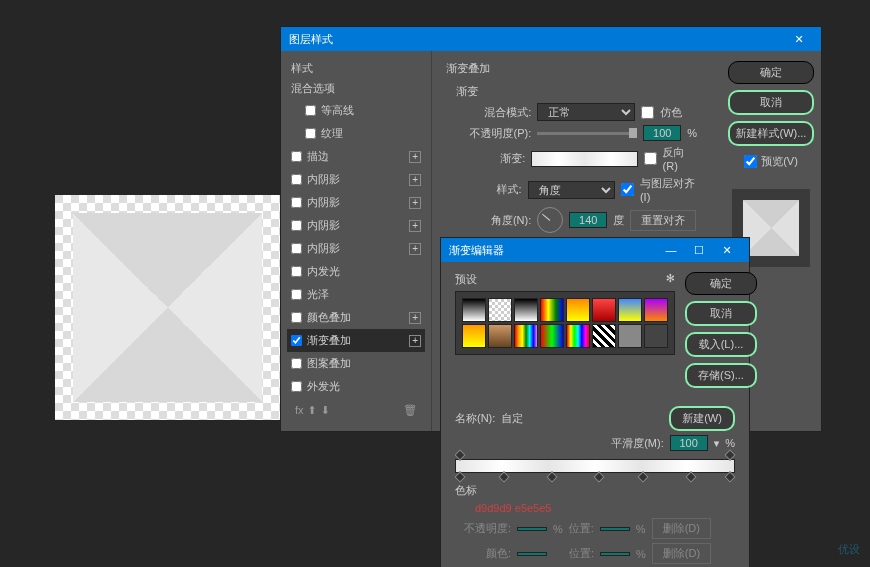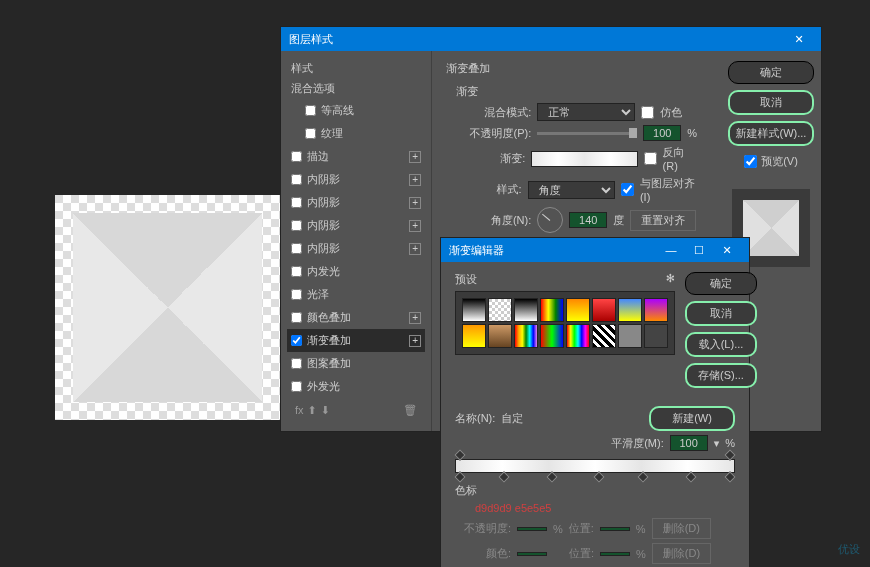--- a/index.html
+++ b/index.html
@@ -17,21 +17,21 @@
 .style-row { display: flex; align-items: center; padding: 4px 4px; gap: 5px; position: relative; }
 .style-row input[type=checkbox] { width: 11px; height: 11px; }
 .style-row.active { background: #2b2b2b; }
 .plus { position: absolute; right: 4px; width: 12px; height: 12px; border: 1px solid #888; text-align: center; line-height: 10px; font-size: 10px; }
 .fx-bar { padding: 6px 8px; display: flex; gap: 4px; color: #999; font-size: 11px; }
 .main-col { flex: 1; padding: 10px 14px; }
 .section-title { font-size: 11px; margin-bottom: 4px; }
 .form-row { display: flex; align-items: center; gap: 6px; margin: 4px 0; font-size: 11px; }
 .form-row label { text-align: right; width: 75px; }
 .sel { background: #3a3a3a; border: 1px solid #222; color: #ccc; padding: 1px 6px; font-size: 11px; }
-.num { background: #14532d; border: 1px solid #222; color: #ccc; width: 38px; padding: 1px 3px; font-size: 11px; text-align: center; }
+.num { background: #0f766e; border: 1px solid #222; color: #ccc; width: 38px; padding: 1px 3px; font-size: 11px; text-align: center; }
 .grad-preview { width: 115px; height: 16px; background: linear-gradient(90deg, #e8e8e8, #fff, #e8e8e8, #fff, #e8e8e8); border: 1px solid #222; }
 .slider { width: 100px; height: 3px; background: #777; position: relative; }
 .slider::after { content: ''; position: absolute; right: 0; top: -4px; width: 8px; height: 10px; background: #aaa; }
 .angle-dial { width: 26px; height: 26px; border: 1px solid #888; border-radius: 50%; position: relative; }
 .angle-dial::after { content: ''; position: absolute; left: 50%; top: 50%; width: 10px; height: 1px; background: #ccc; transform-origin: left; transform: rotate(-140deg); }
 .btns-col { width: 100px; padding: 10px 8px; display: flex; flex-direction: column; gap: 6px; align-items: center; }
 .pbtn { background: #3a3a3a; border: 2px solid #86efac; border-radius: 10px; color: #ccc; padding: 3px 0; width: 86px; text-align: center; font-size: 11px; cursor: pointer; }
 .pbtn.primary { border: 1px solid #000000; }
 .prev-chk { display: flex; align-items: center; gap: 4px; margin-top: 2px; font-size: 11px; }
 .preview-box { margin-top: 14px; width: 78px; height: 78px; background: #3a3a3a; display: flex; align-items: center; justify-content: center; }
@@ -237,21 +237,21 @@
       <div class="pbtn primary" style="width:72px">确定</div>
       <div class="pbtn" style="width:72px">取消</div>
       <div class="pbtn" style="width:72px">载入(L)...</div>
       <div class="pbtn" style="width:72px">存储(S)...</div>
     </div>
   </div>
   <div style="padding:4px 14px 12px;">
     <div class="form-row">
       <span>名称(N):</span>
       <span style="flex:1">自定</span>
-      <div class="pbtn" style="width:86px">新建(W)</div>
+      <div class="pbtn" style="width:66px">新建(W)</div>
     </div>
     <div class="form-row" style="justify-content:flex-end">
       <span>平滑度(M):</span>
       <input class="num" value="100" style="">
       <span>▾</span>
       <span>%</span>
     </div>
     <div class="gbar-wrap">
       <div class="gbar">
         <div class="gstop top" style="left:0"></div>

